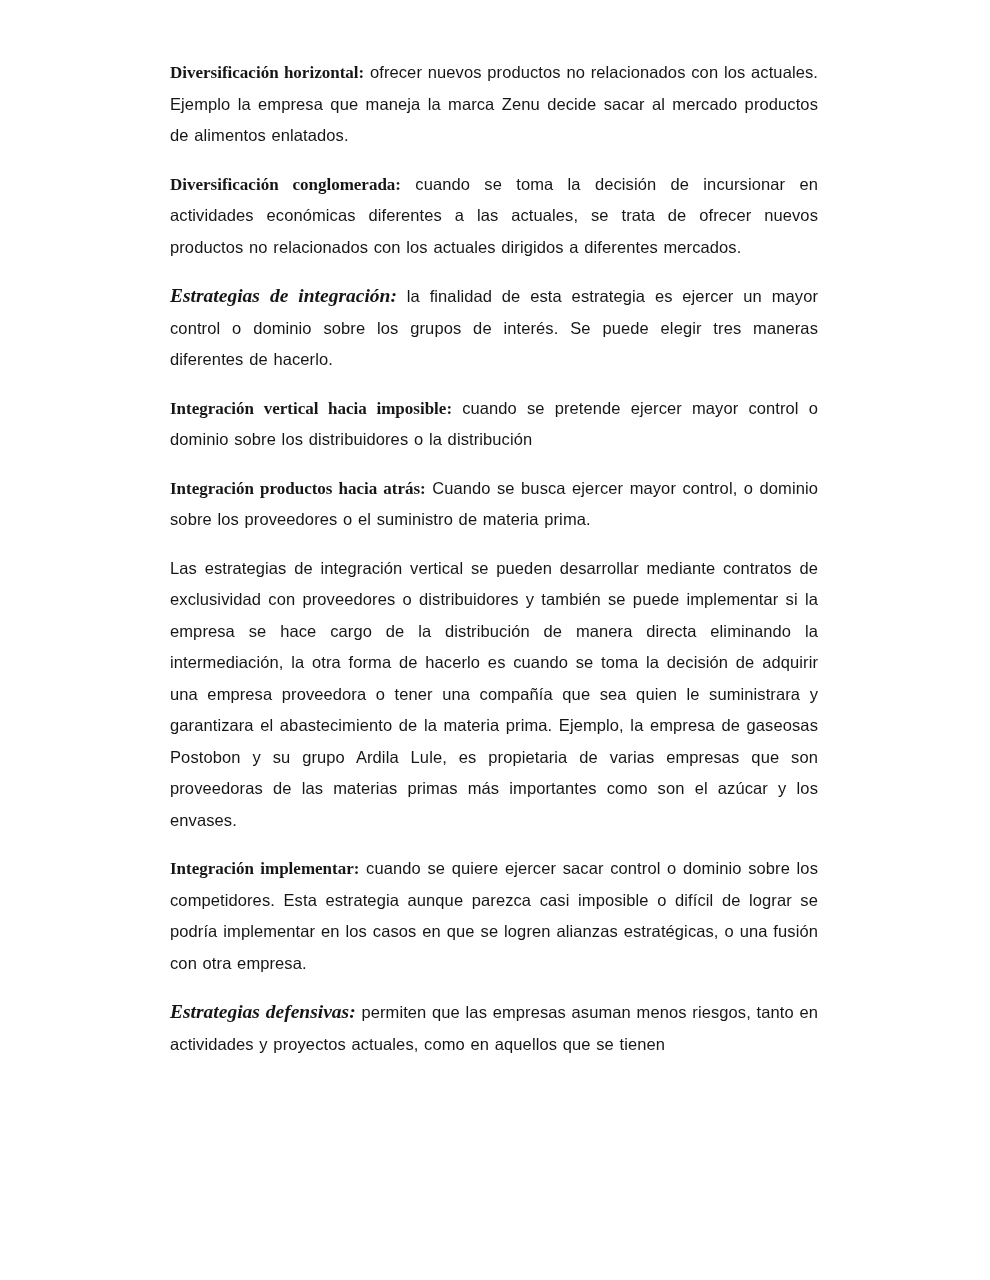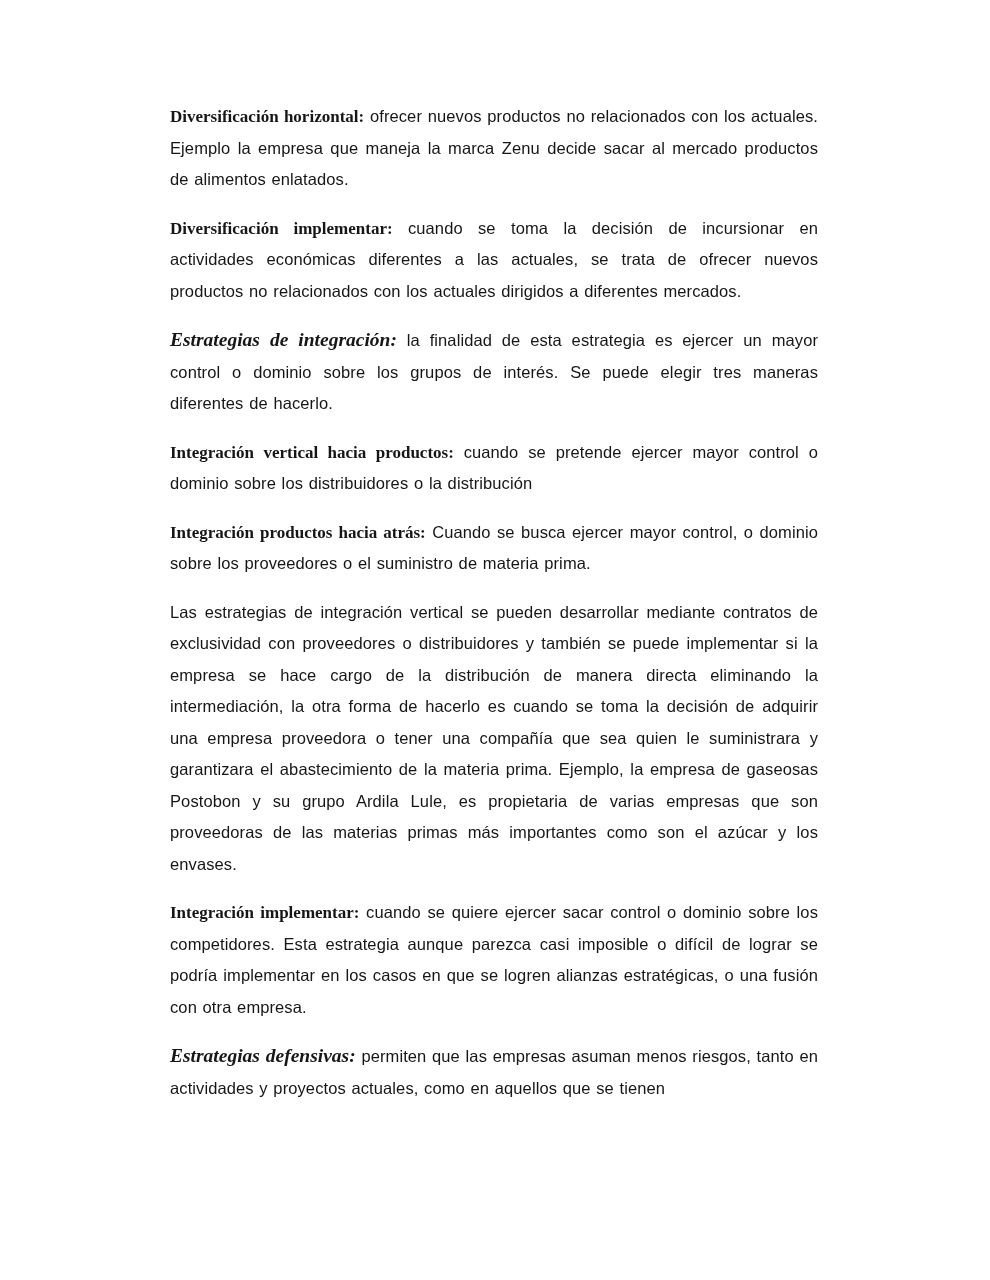--- a/index.html
+++ b/index.html
@@ -13,21 +13,21 @@
     overflow: hidden;
     font-family: "Liberation Sans", sans-serif;
     color: #161616;
   }
   .page {
     position: relative;
     width: 990px;
     height: 1280px;
     background: #ffffff;
     box-sizing: border-box;
-    padding: 101px 172px 0 170px;
+    padding: 57px 172px 0 170px;
   }
   .doc-body {
     width: 648px;
   }
   p.para {
     margin: 0 0 17px 0;
     font-size: 16.5px;
     line-height: 31.5px;
     text-align: justify;
     letter-spacing: 0.1px;
@@ -54,29 +54,29 @@
 <body>
 
 <div class="page">
   <div class="doc-body">
 
     <p class="para">
       <span class="lead-bold lead-empty">Diversificación horizontal:</span><span> ofrecer nuevos productos no relacionados con los actuales. Ejemplo la empresa que maneja la marca Zenu decide sacar al mercado productos de alimentos enlatados.</span>
     </p>
 
     <p class="para">
-      <span class="lead-bold lead-empty">Diversificación implementar:</span><span> cuando se toma la decisión de incursionar en actividades económicas diferentes a las actuales, se trata de ofrecer nuevos productos no relacionados con los actuales dirigidos a diferentes mercados.</span>
+      <span class="lead-bold lead-empty">Diversificación conglomerada:</span><span> cuando se toma la decisión de incursionar en actividades económicas diferentes a las actuales, se trata de ofrecer nuevos productos no relacionados con los actuales dirigidos a diferentes mercados.</span>
     </p>
 
     <p class="para">
       <span class="lead-heading lead-empty">Estrategias de integración:</span><span> la finalidad de esta estrategia es ejercer un mayor control o dominio sobre los grupos de interés. Se puede elegir tres maneras diferentes de hacerlo.</span>
     </p>
 
     <p class="para">
-      <span class="lead-bold lead-empty">Integración vertical hacia productos:</span><span> cuando se pretende ejercer mayor control o dominio sobre los distribuidores o la distribución</span>
+      <span class="lead-bold lead-empty">Integración vertical hacia imposible:</span><span> cuando se pretende ejercer mayor control o dominio sobre los distribuidores o la distribución</span>
     </p>
 
     <p class="para">
       <span class="lead-bold lead-empty">Integración productos hacia atrás:</span><span> Cuando se busca ejercer mayor control, o dominio sobre los proveedores o el suministro de materia prima.</span>
     </p>
 
     <p class="para">
       <span>Las estrategias de integración vertical se pueden desarrollar mediante contratos de exclusividad con proveedores o distribuidores y también se puede implementar si la empresa se hace cargo de la distribución de manera directa eliminando la intermediación, la otra forma de hacerlo es cuando se toma la decisión de adquirir una empresa proveedora o tener una compañía que sea quien le suministrara y garantizara el abastecimiento de la materia prima. Ejemplo, la empresa de gaseosas Postobon y su grupo Ardila Lule, es propietaria de varias empresas que son proveedoras de las materias primas más importantes como son el azúcar y los envases.</span>
     </p>
 

